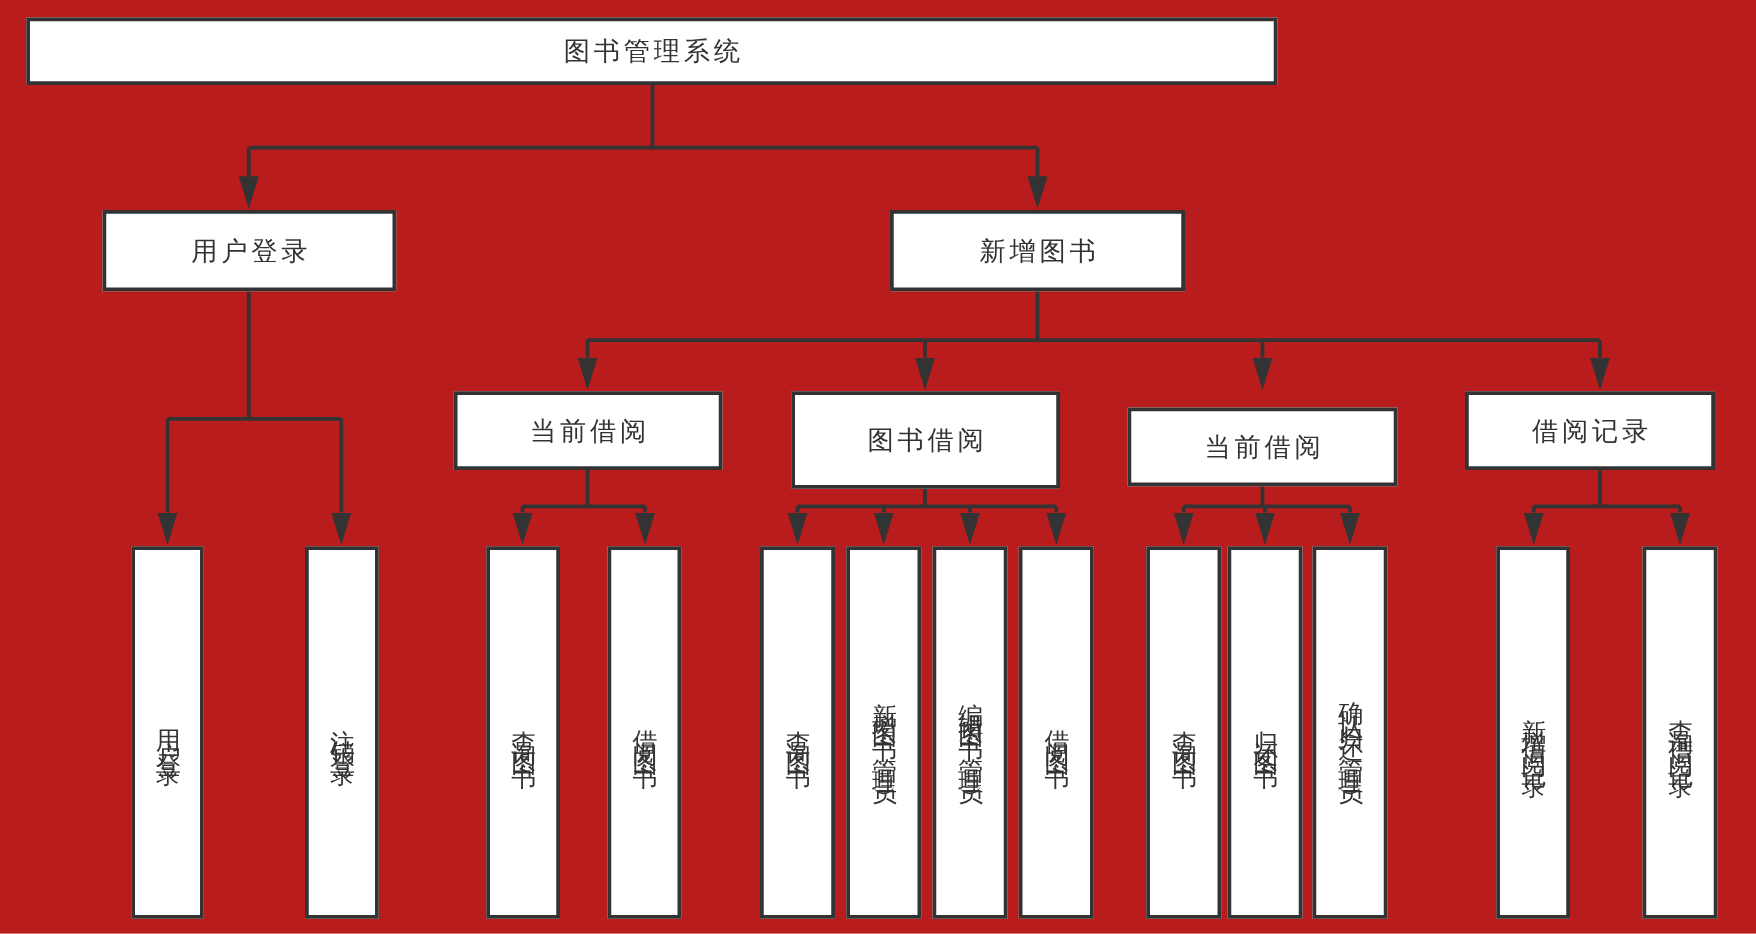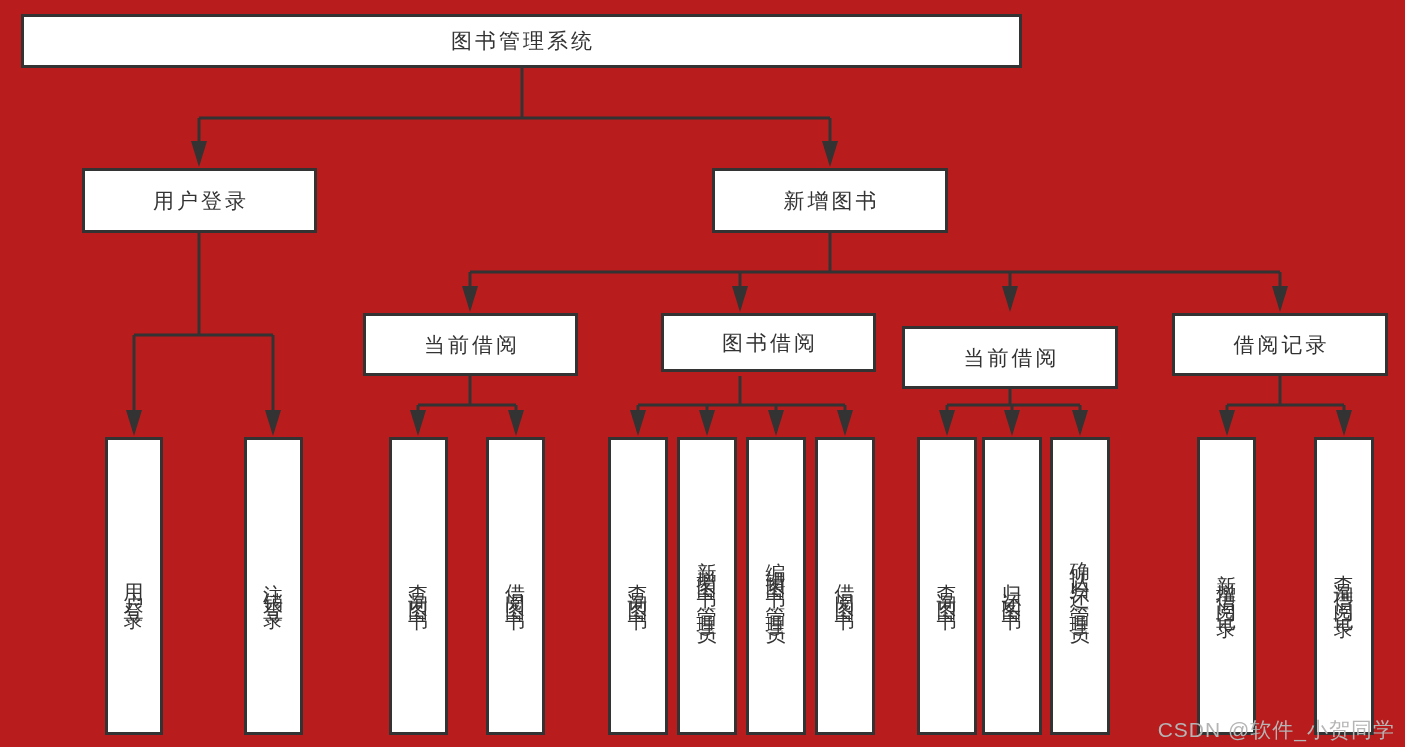--- a/index.html
+++ b/index.html
@@ -90,27 +90,27 @@
   <div class="node" style="left:82px;top:168px;width:235px;height:65px">
     <span>用户登录</span>
   </div>
   <div class="node" style="left:712px;top:168px;width:236px;height:65px">
     <span>新增图书</span>
   </div>
 
   <div class="node" style="left:363px;top:313px;width:215px;height:63px">
     <span>当前借阅</span>
   </div>
-  <div class="node" style="left:661px;top:313px;width:215px;height:59px">
+  <div class="node" style="left:633px;top:313px;width:215px;height:78px">
     <span>图书借阅</span>
   </div>
   <div class="node" style="left:902px;top:326px;width:216px;height:63px">
     <span>当前借阅</span>
   </div>
-  <div class="node" style="left:1172px;top:313px;width:216px;height:63px">
+  <div class="node" style="left:1172px;top:313px;width:200px;height:63px">
     <span>借阅记录</span>
   </div>
 
   <div class="leaf" style="left:105px;width:58px">
     <span>用户登录</span>
   </div>
   <div class="leaf" style="left:244px;width:59px">
     <span>注销登录</span>
   </div>
 
@@ -144,15 +144,14 @@
     <span>确认归还（管理员）</span>
   </div>
 
   <div class="leaf" style="left:1197px;width:59px">
     <span>新增借阅记录</span>
   </div>
   <div class="leaf" style="left:1314px;width:60px">
     <span>查询借阅记录</span>
   </div>
 
-  <div class="watermark">CSDN @软件_小贺同学</div>
 
 </div>
 
 </body></html>

